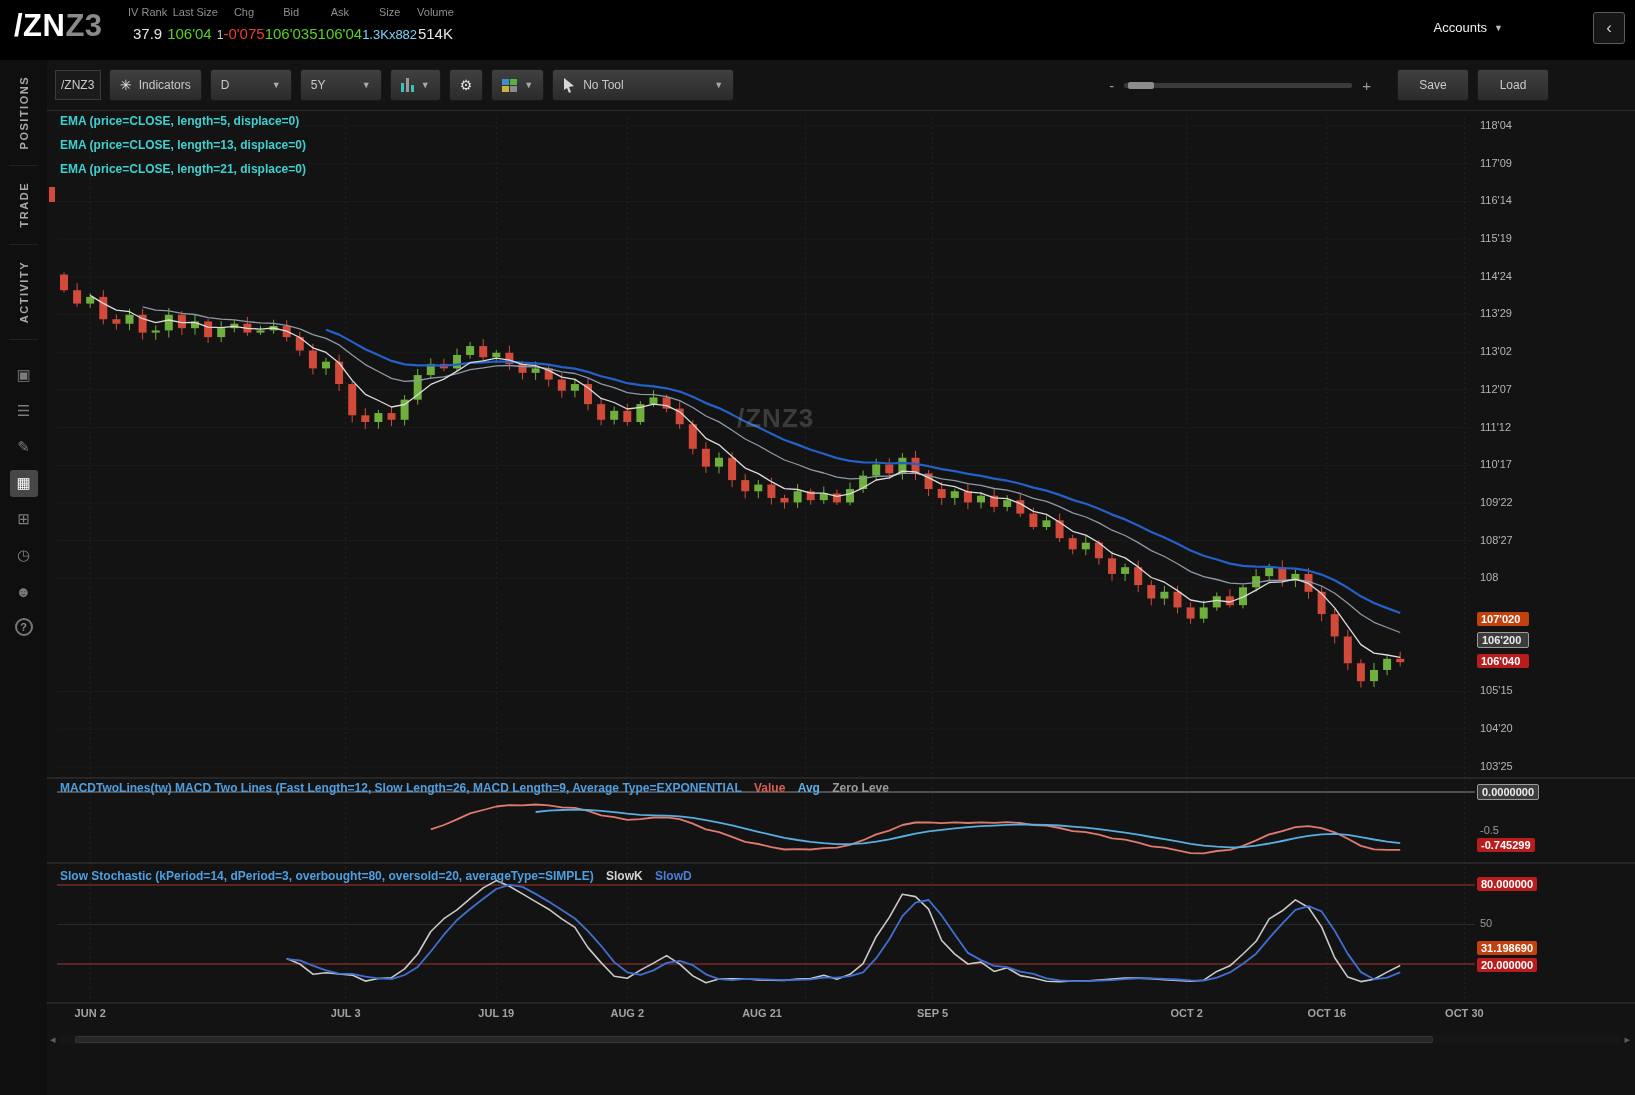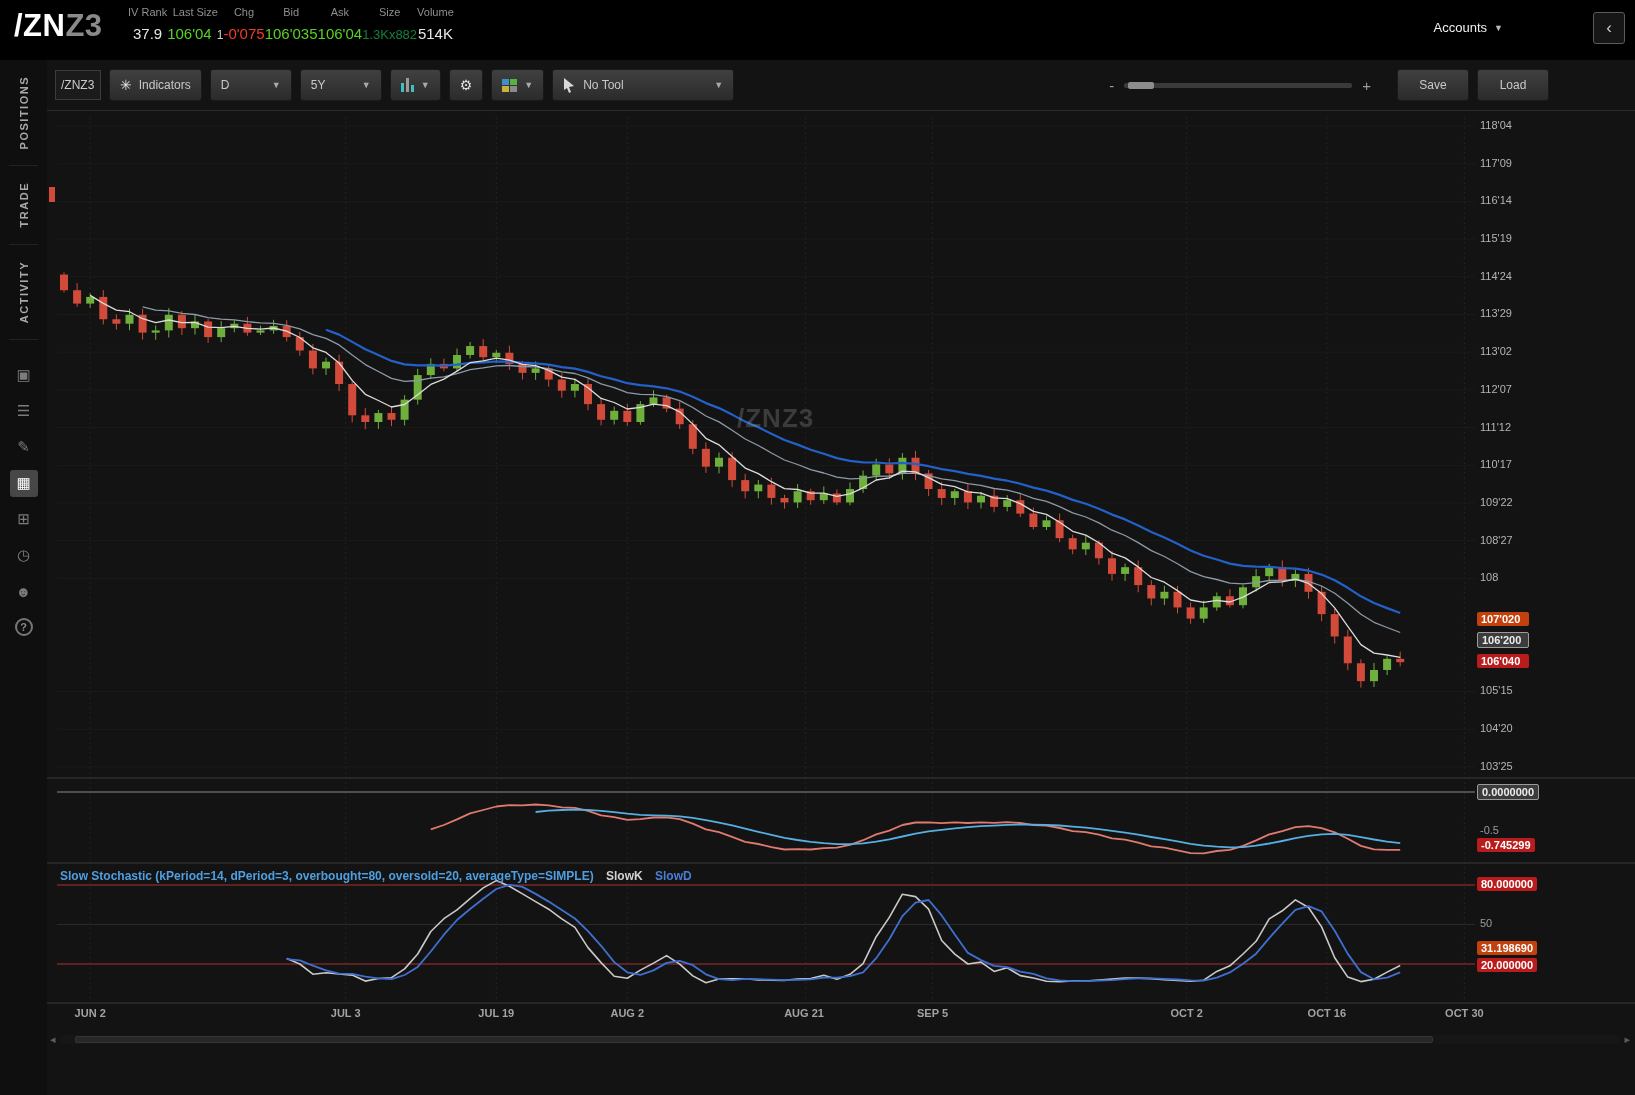--- a/index.html
+++ b/index.html
@@ -11,21 +11,21 @@
   .header{position:absolute;left:0;top:0;width:1635px;height:60px;background:#000}
   .symbol{position:absolute;left:14px;top:8px;font-size:31px;font-weight:bold;color:#fff;letter-spacing:.5px}
   .symbol .suffix{color:#8a8a8a}
   .stats{position:absolute;left:128px;top:6px;display:flex;}
   .stat{display:flex;flex-direction:column;align-items:center;gap:7px}
   .stat .lbl{font-size:11px;color:#8f8f8f}
   .stat .val{font-size:15px;color:#e6e6e6}
   .val.green{color:#58d222}
   .val.red{color:#f03c2d}
   .val .extra{font-size:12px;color:#d0d0d0;font-weight:normal;margin-left:5px}
-  .val.dim{font-size:13px;color:#15803d;margin-top:2px}
+  .val.dim{font-size:13px;color:#7dd3fc;margin-top:2px}
   .accounts{position:absolute;right:132px;top:20px;display:flex;align-items:center;gap:7px;
     font-size:13px;color:#f0f0f0;cursor:pointer}
   .accounts .caret{font-size:9px;color:#bbb}
   .collapse-btn{position:absolute;right:10px;top:12px;width:32px;height:32px;background:#161616;
     border:1px solid #5c5c5c;border-radius:3px;color:#ccc;font-size:17px;line-height:28px;text-align:center}
 
   
   .sidebar{position:absolute;left:0;top:60px;width:47px;bottom:0;background:#0f0f0f;
     display:flex;flex-direction:column;align-items:center}
   .vtab{writing-mode:vertical-rl;transform:rotate(180deg);color:#a9a9a9;font-size:11px;font-weight:bold;
@@ -482,20 +482,31 @@
           <g>
             <path d="M383.8 718.4 L396.9 714.0 L410.0 708.4 L423.1 702.4 L436.2 699.0 L449.3 695.5 L462.4 694.2 L475.5 694.3 L488.6 693.5 L501.7 694.4 L514.8 696.4 L527.9 696.9 L541.0 699.9 L554.1 704.3 L567.2 706.1 L580.3 708.9 L593.4 708.2 L606.5 706.5 L619.6 706.3 L632.7 708.1 L645.8 712.7 L658.9 718.3 L672.0 721.1 L685.1 725.9 L698.2 730.8 L711.3 733.0 L724.4 736.1 L737.5 738.5 L750.6 738.2 L763.7 738.5 L776.8 737.2 L789.9 736.7 L803.0 733.9 L816.1 729.2 L829.2 723.4 L842.3 719.6 L855.4 714.0 L868.5 711.5 L881.6 711.3 L894.7 712.1 L907.8 711.4 L920.9 712.0 L934.0 711.3 L947.1 711.9 L960.2 711.1 L973.3 712.0 L986.4 714.2 L999.5 714.6 L1012.6 717.0 L1025.7 720.1 L1038.8 721.1 L1051.9 723.6 L1065.0 727.3 L1078.1 728.7 L1091.2 731.7 L1104.3 735.4 L1117.4 736.7 L1130.5 739.3 L1143.6 742.2 L1156.7 742.3 L1169.8 740.0 L1182.9 738.9 L1196.0 734.8 L1209.1 729.4 L1222.2 723.4 L1235.3 720.1 L1248.4 716.2 L1261.5 715.1 L1274.6 717.1 L1287.7 721.3 L1300.8 727.8 L1313.9 734.9 L1327.0 738.3 L1340.1 738.8 L1353.2 738.9 " fill="none" stroke="#e07a6e" stroke-width="1.8" stroke-linejoin="round"></path>
             <path d="M488.6 701.0 L501.7 699.7 L514.8 699.0 L527.9 698.6 L541.0 698.9 L554.1 699.9 L567.2 701.2 L580.3 702.7 L593.4 703.8 L606.5 704.3 L619.6 704.7 L632.7 705.4 L645.8 706.9 L658.9 709.2 L672.0 711.6 L685.1 714.4 L698.2 717.7 L711.3 720.8 L724.4 723.8 L737.5 726.8 L750.6 729.0 L763.7 730.9 L776.8 732.2 L789.9 733.1 L803.0 733.2 L816.1 732.4 L829.2 730.6 L842.3 728.4 L855.4 725.5 L868.5 722.7 L881.6 720.4 L894.7 718.8 L907.8 717.3 L920.9 716.2 L934.0 715.2 L947.1 714.6 L960.2 713.9 L973.3 713.5 L986.4 713.6 L999.5 713.8 L1012.6 714.5 L1025.7 715.6 L1038.8 716.7 L1051.9 718.1 L1065.0 719.9 L1078.1 721.7 L1091.2 723.7 L1104.3 726.0 L1117.4 728.2 L1130.5 730.4 L1143.6 732.8 L1156.7 734.7 L1169.8 735.7 L1182.9 736.4 L1196.0 736.1 L1209.1 734.7 L1222.2 732.5 L1235.3 730.0 L1248.4 727.2 L1261.5 724.8 L1274.6 723.3 L1287.7 722.9 L1300.8 723.9 L1313.9 726.1 L1327.0 728.5 L1340.1 730.6 L1353.2 732.2 " fill="none" stroke="#57aee0" stroke-width="1.8" stroke-linejoin="round"></path>
           </g>
           <g>
             <path d="M239.7 847.5 L252.8 853.0 L265.9 863.2 L279.0 861.8 L292.1 862.9 L305.2 864.1 L318.3 870.1 L331.4 867.5 L344.5 866.7 L357.6 857.9 L370.7 843.0 L383.8 820.5 L396.9 807.7 L410.0 798.9 L423.1 787.6 L436.2 776.9 L449.3 769.6 L462.4 775.3 L475.5 782.9 L488.6 790.6 L501.7 798.2 L514.8 807.8 L527.9 816.4 L541.0 836.6 L554.1 851.6 L567.2 865.3 L580.3 867.2 L593.4 859.1 L606.5 852.1 L619.6 844.6 L632.7 853.1 L645.8 864.9 L658.9 871.8 L672.0 868.0 L685.1 867.9 L698.2 867.7 L711.3 868.9 L724.4 869.1 L737.5 869.4 L750.6 868.0 L763.7 867.5 L776.8 864.2 L789.9 868.2 L803.0 863.3 L816.1 852.6 L829.2 825.7 L842.3 806.4 L855.4 783.2 L868.5 785.6 L881.6 798.1 L894.7 829.5 L907.8 843.1 L920.9 853.0 L934.0 851.1 L947.1 860.4 L960.2 856.8 L973.3 864.6 L986.4 867.0 L999.5 870.2 L1012.6 870.6 L1025.7 869.9 L1038.8 870.1 L1051.9 869.0 L1065.0 868.1 L1078.1 867.1 L1091.2 867.1 L1104.3 867.6 L1117.4 868.7 L1130.5 869.4 L1143.6 870.2 L1156.7 869.2 L1169.8 860.4 L1182.9 854.8 L1196.0 843.0 L1209.1 830.3 L1222.2 807.9 L1235.3 799.8 L1248.4 788.9 L1261.5 796.5 L1274.6 815.9 L1287.7 846.7 L1300.8 866.1 L1313.9 870.6 L1327.0 868.2 L1340.1 861.1 L1353.2 854.5 " fill="none" stroke="#c9c9c9" stroke-width="1.6" stroke-linejoin="round"></path>
             <path d="M239.7 848.1 L252.8 849.3 L265.9 854.6 L279.0 859.3 L292.1 862.6 L305.2 862.9 L318.3 865.7 L331.4 867.3 L344.5 868.1 L357.6 864.0 L370.7 855.9 L383.8 840.5 L396.9 823.7 L410.0 809.0 L423.1 798.0 L436.2 787.8 L449.3 778.0 L462.4 773.9 L475.5 775.9 L488.6 782.9 L501.7 790.6 L514.8 798.9 L527.9 807.5 L541.0 820.2 L554.1 834.8 L567.2 851.1 L580.3 861.3 L593.4 863.8 L606.5 859.4 L619.6 851.9 L632.7 849.9 L645.8 854.2 L658.9 863.3 L672.0 868.2 L685.1 869.2 L698.2 867.9 L711.3 868.2 L724.4 868.6 L737.5 869.1 L750.6 868.8 L763.7 868.3 L776.8 866.6 L789.9 866.6 L803.0 865.2 L816.1 861.4 L829.2 847.2 L842.3 828.2 L855.4 805.1 L868.5 791.7 L881.6 789.0 L894.7 804.4 L907.8 823.6 L920.9 841.9 L934.0 849.1 L947.1 854.8 L960.2 856.1 L973.3 860.6 L986.4 862.8 L999.5 867.3 L1012.6 869.3 L1025.7 870.2 L1038.8 870.2 L1051.9 869.7 L1065.0 869.1 L1078.1 868.1 L1091.2 867.4 L1104.3 867.3 L1117.4 867.8 L1130.5 868.5 L1143.6 869.4 L1156.7 869.6 L1169.8 866.6 L1182.9 861.4 L1196.0 852.7 L1209.1 842.7 L1222.2 827.1 L1235.3 812.6 L1248.4 798.9 L1261.5 795.1 L1274.6 800.4 L1287.7 819.7 L1300.8 842.9 L1313.9 861.1 L1327.0 868.3 L1340.1 866.6 L1353.2 861.3 " fill="none" stroke="#3f6fd1" stroke-width="1.8" stroke-linejoin="round"></path>
           </g>
         </svg>
       <div class="watermark" data-bind="chart.watermark">/ZNZ3</div>
+      <div class="ema-labels">
+        <div class="ema-line" data-bind="chart.ema_labels.0">EMA (price=CLOSE, length=5, displace=0)</div>
+        <div class="ema-line" data-bind="chart.ema_labels.1">EMA (price=CLOSE, length=13, displace=0)</div>
+        <div class="ema-line" data-bind="chart.ema_labels.2">EMA (price=CLOSE, length=21, displace=0)</div>
+      </div>
+      <div class="macd-label">
+        <span class="blue" data-bind="macd.label">MACDTwoLines(tw) MACD Two Lines (Fast Length=12, Slow Length=26, MACD Length=9, Average Type=EXPONENTIAL</span>
+        <span class="red" data-bind="macd.legend_value">Value</span>
+        <span class="ltblue" data-bind="macd.legend_avg">Avg</span>
+        <span class="gray" data-bind="macd.legend_zero">Zero Leve</span>
+      </div>
       <div class="stoch-label">
         <span class="blue" data-bind="stoch.label">Slow Stochastic (kPeriod=14, dPeriod=3, overbought=80, oversold=20, averageType=SIMPLE)</span>
         <span class="ltgray" data-bind="stoch.legend_k">SlowK</span>
         <span class="ltblue2" data-bind="stoch.legend_d">SlowD</span>
       </div>
       <div class="right-axis" id="right-axis">
         <div class="abubble outline" id="macd-zero" data-bind="macd.axis_zero">0.0000000</div>
         <div class="plain" id="macd-mid" data-bind="macd.axis_mid">-0.5</div>
         <div class="abubble red" id="macd-val" data-bind="macd.bubble_value">-0.745299</div>
         <div class="abubble red" id="stoch-ob" data-bind="stoch.axis_overbought">80.000000</div>
@@ -520,21 +531,21 @@
           <div class="ptick" style="top: 648.879px;">103'25</div>
           <div class="abubble blue" style="top: 501.272px;">107'020</div>
           <div class="abubble outline" style="top: 520.82px;">106'200</div>
           <div class="abubble red" style="top: 543.16px;">106'040</div>
         </div>
       <div class="date-axis" id="date-axis">
           <div class="dtick" style="left: 43.2px;">JUN 2</div>
           <div class="dtick" style="left: 298.65px;">JUL 3</div>
           <div class="dtick" style="left: 449.3px;">JUL 19</div>
           <div class="dtick" style="left: 580.3px;">AUG 2</div>
-          <div class="dtick" style="left: 757px; text-align: center;">AUG 21</div>
+          <div class="dtick" style="left: 715px; text-align: center;">AUG 21</div>
           <div class="dtick" style="left: 885.53px;">SEP 5</div>
           <div class="dtick" style="left: 1139.67px;">OCT 2</div>
           <div class="dtick" style="left: 1279.84px;">OCT 16</div>
           <div class="dtick" style="left: 1417.39px;">OCT 30</div>
         </div>
       <div class="hscroll">
         <span class="sarrow">◂</span>
         <div class="strack">
             <div class="shandle"></div>
           </div>

